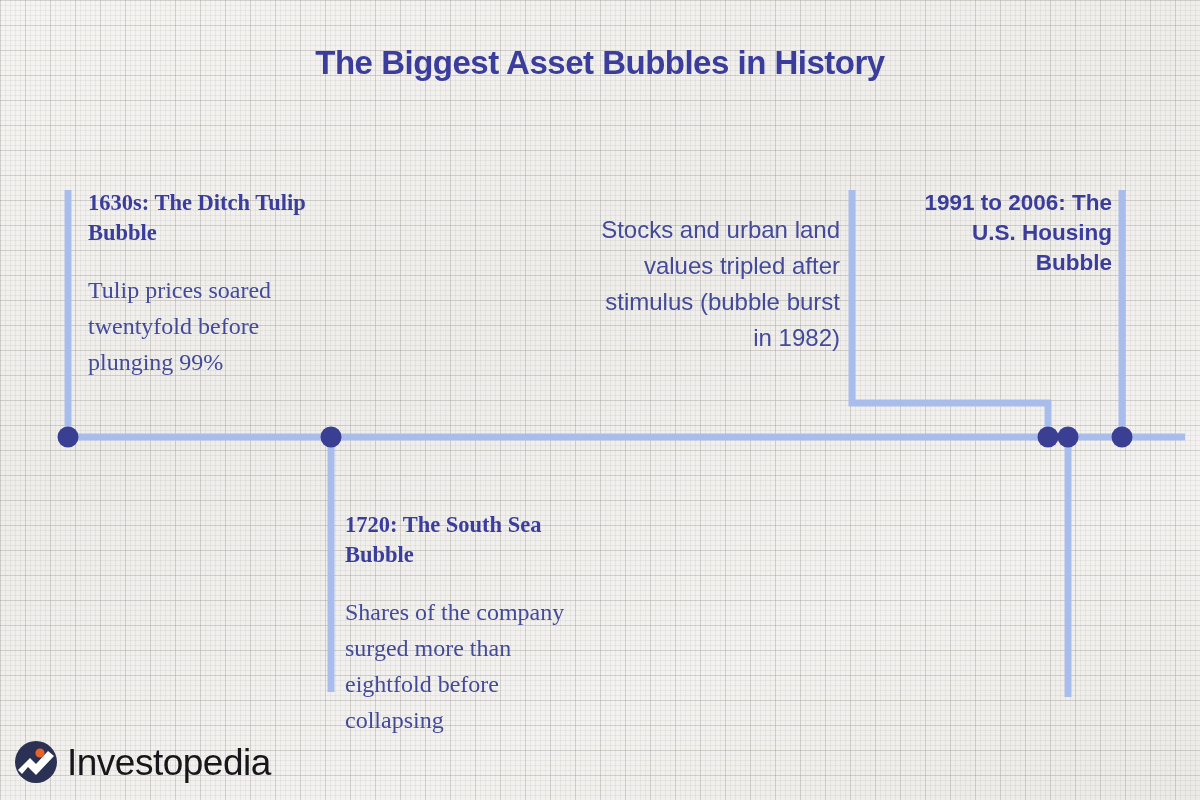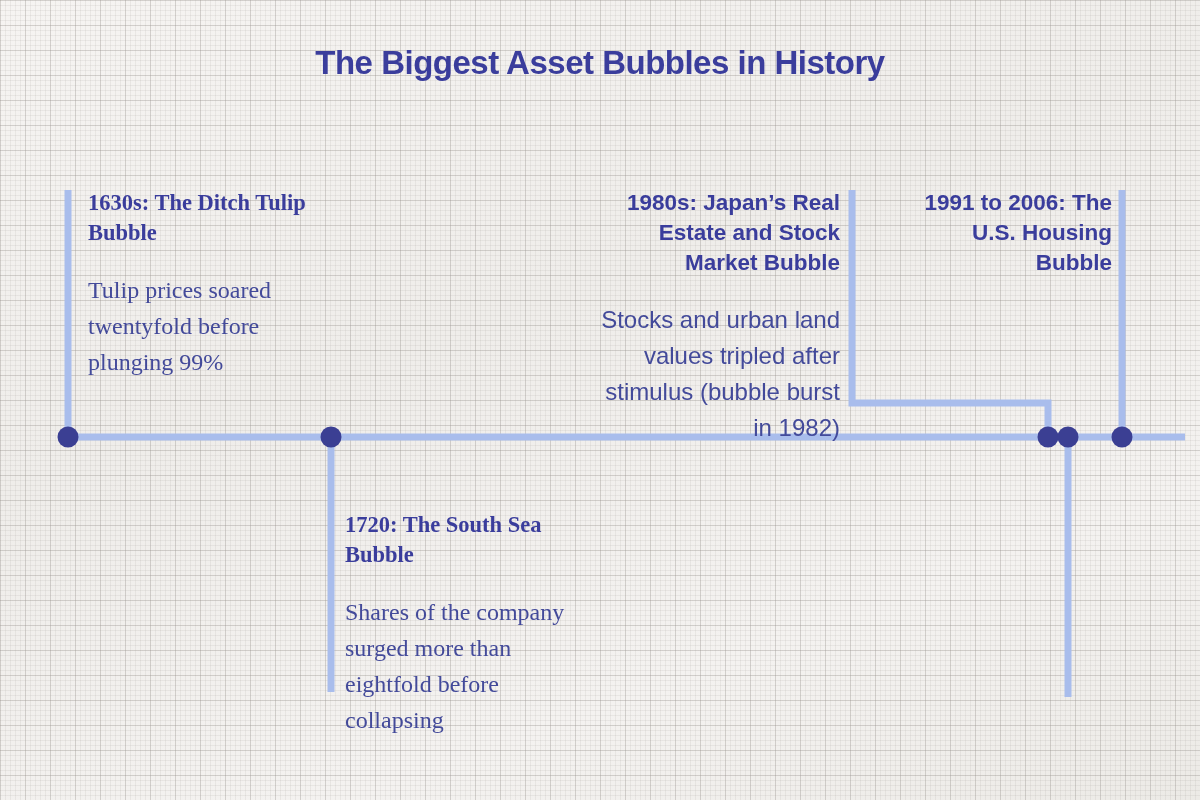--- a/index.html
+++ b/index.html
@@ -121,23 +121,32 @@
     <div class="headline">1630s: The Ditch Tulip Bubble</div>
     <div class="detail">Tulip prices soared twentyfold before plunging 99%</div>
   </div>
 
   <div class="entry align-left" id="entry-south">
     <div class="headline">1720: The South Sea Bubble</div>
     <div class="detail">Shares of the company surged more than eightfold before collapsing</div>
   </div>
 
   <div class="entry align-right" id="entry-japan">
-    <div class="headline">1980s: Japan’s Real Estate and Stock Market Bubble</div>
     <div class="detail">Stocks and urban land values tripled after stimulus (bubble burst in 1982)</div>
   </div>
 
 
   <div class="entry align-right" id="entry-housing">
     <div class="headline">1991 to 2006: The U.S. Housing Bubble</div>
   </div>
 
+  <div id="logo">
+    <div id="logo-mark">
+      <svg viewBox="0 0 44 44" width="44" height="44" xmlns="http://www.w3.org/2000/svg">
+        <circle cx="22" cy="22" r="21" fill="#2b3152"></circle>
+        <path d="M4 30 L16 18 L22 24 L34 11 L40 16 L22 35 L14 27 L8 34 Z" fill="#ffffff"></path>
+        <circle cx="26" cy="13" r="4.6" fill="#e8622a"></circle>
+      </svg>
+    </div>
+    <div id="logo-word">Investopedia</div>
+  </div>
 
 </div>
 
 </body></html>

